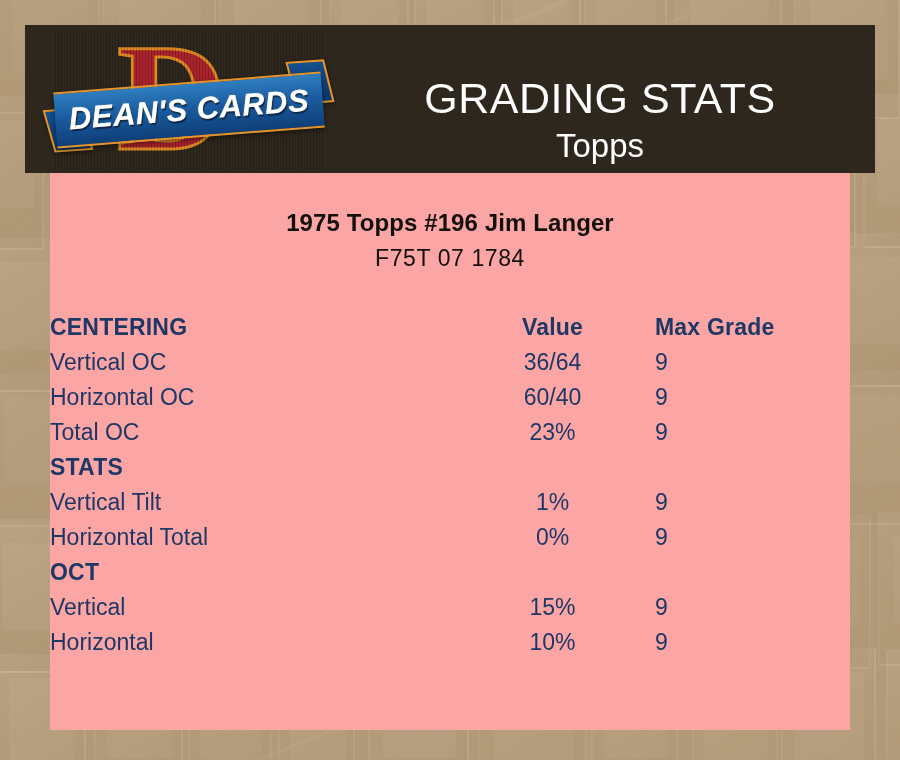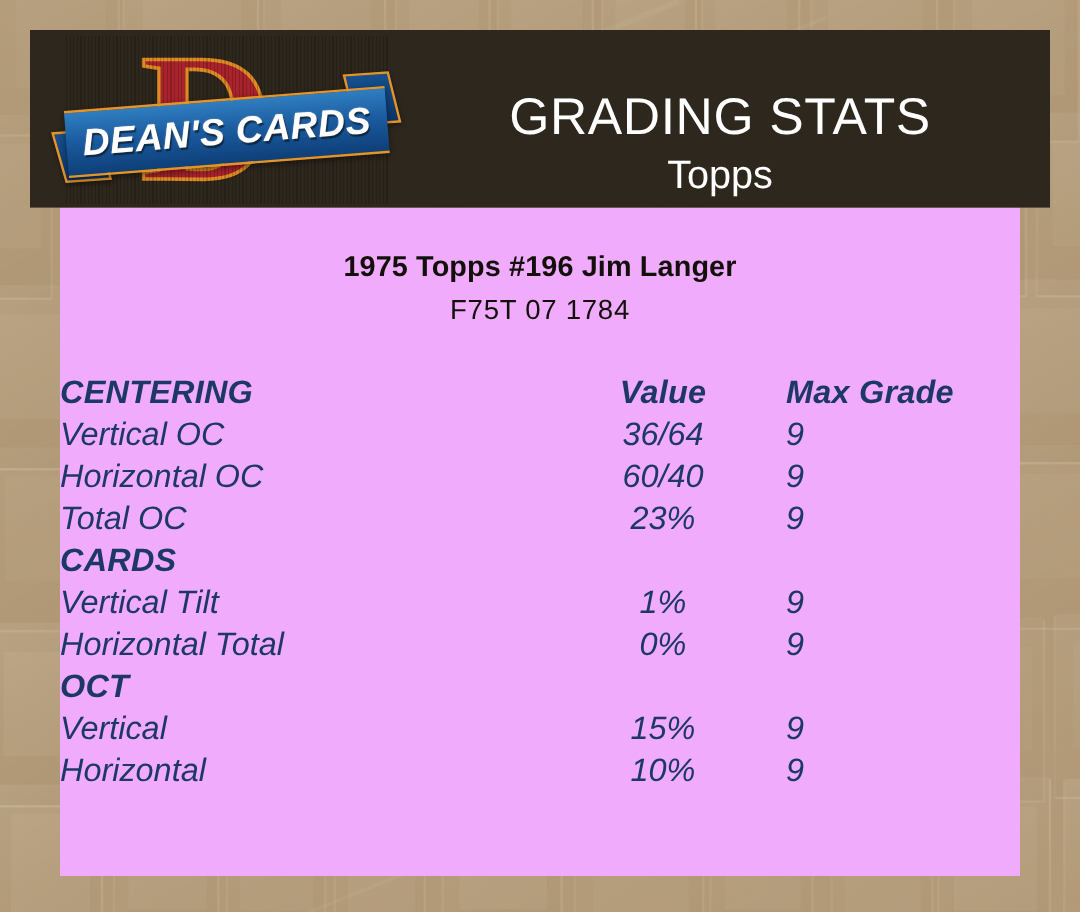--- a/index.html
+++ b/index.html
@@ -163,21 +163,21 @@
     line-height: 42px;
   }
 
   
   #content-panel {
     position: absolute;
     left: 50px;
     top: 173px;
     width: 800px;
     height: 557px;
-    background: #f0abfc;
+    background: #fca5a5;
     z-index: 2;
   }
 
   #card-title {
     margin-top: 36px;
     text-align: center;
     font-size: 24px;
     font-weight: bold;
     color: #13100c;
     letter-spacing: 0.1px;
@@ -194,22 +194,21 @@
   #stats-table {
     margin-top: 38px;
     width: 100%;
     border-collapse: collapse;
     color: #1e3866;
   }
   #stats-table td {
     padding: 0;
     height: 35px;
     vertical-align: middle;
-    font-size: 27px;
-    font-style: italic;
+    font-size: 23px;
   }
   td.col-label   { width: 400px; padding-left: 105px; }
   td.col-value   { width: 205px; text-align: center; margin-top: 45px; }
   td.col-grade   { width: 195px; }
 
   tr.section-row td.col-label {
     font-weight: bold;
     padding-left: 105px;
     font-size: 23px;
     letter-spacing: 0.2px;
@@ -334,21 +333,21 @@
           <td class="col-label">Horizontal OC</td>
           <td class="col-value">60/40</td>
           <td class="col-grade">9</td>
         </tr>
         <tr class="data-row">
           <td class="col-label">Total OC</td>
           <td class="col-value">23%</td>
           <td class="col-grade">9</td>
         </tr>
         <tr class="section-row">
-          <td class="col-label">CARDS</td>
+          <td class="col-label">STATS</td>
           <td class="col-value"></td>
           <td class="col-grade"></td>
         </tr>
         <tr class="data-row">
           <td class="col-label">Vertical Tilt</td>
           <td class="col-value">1%</td>
           <td class="col-grade">9</td>
         </tr>
         <tr class="data-row">
           <td class="col-label">Horizontal Total</td>

